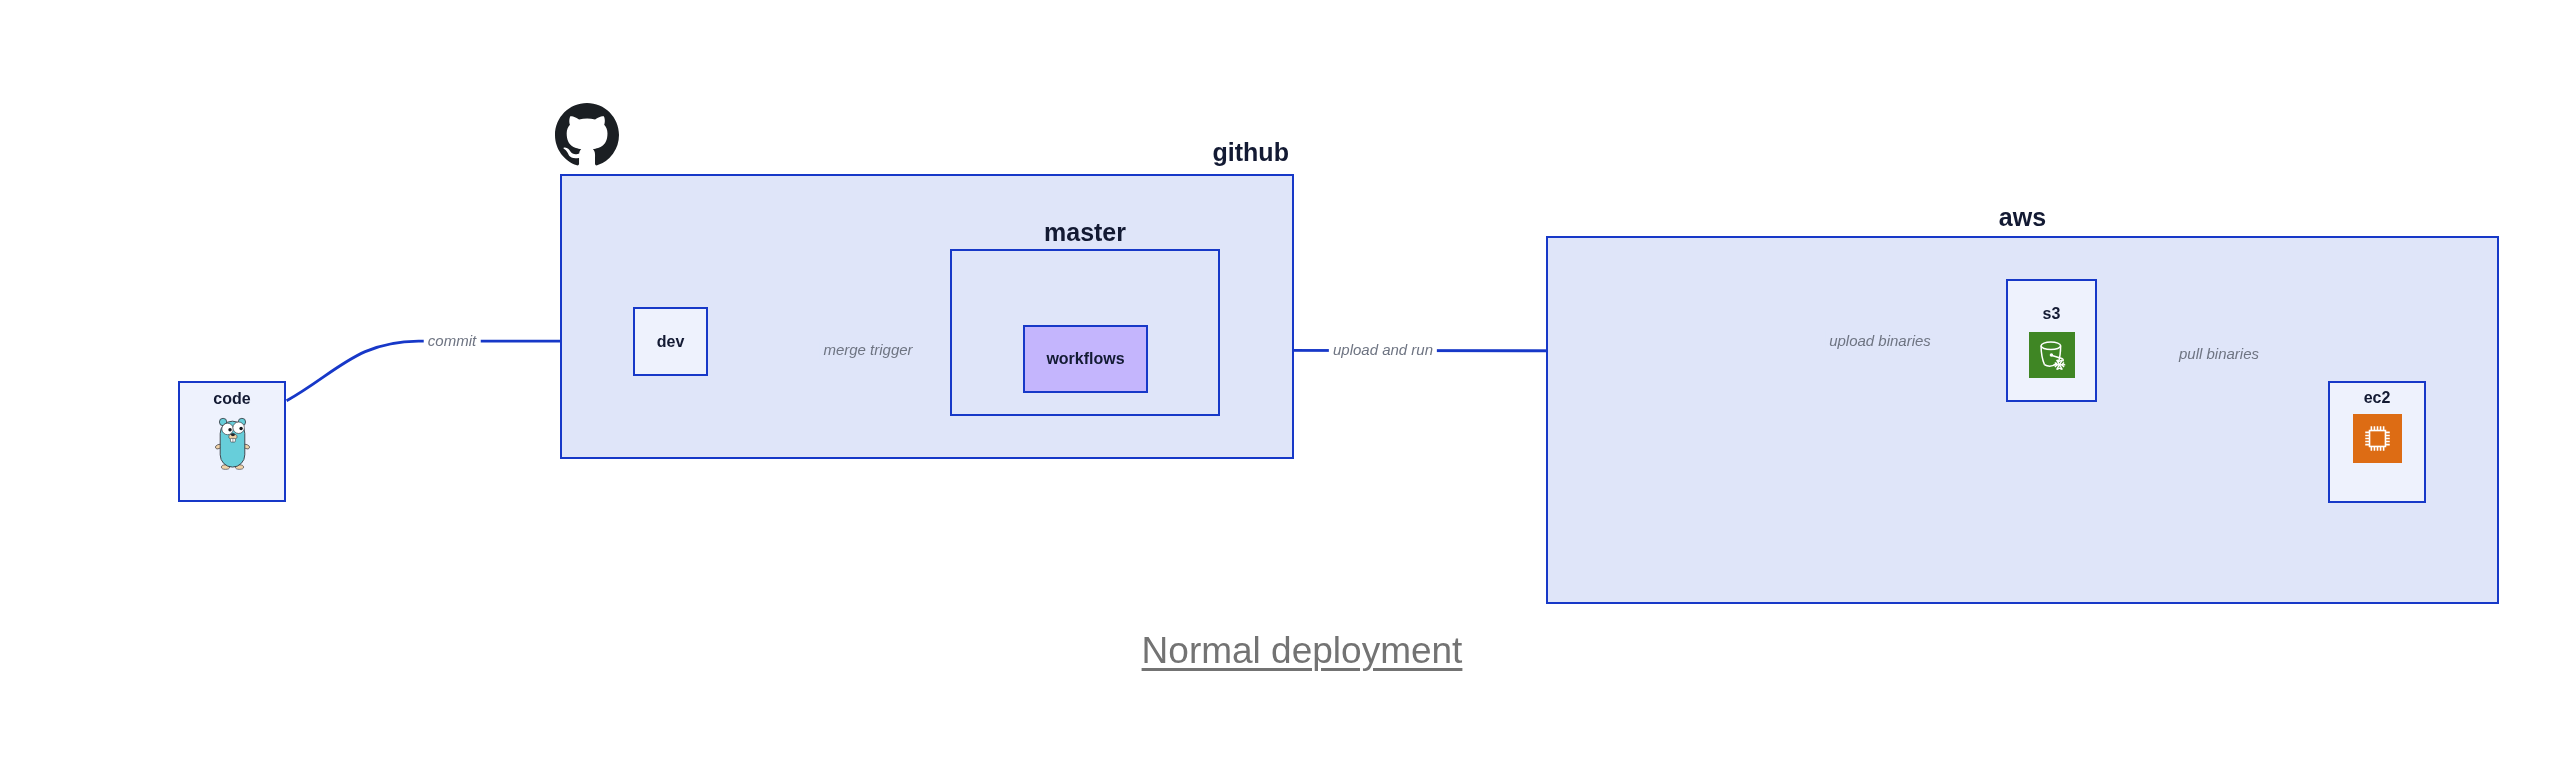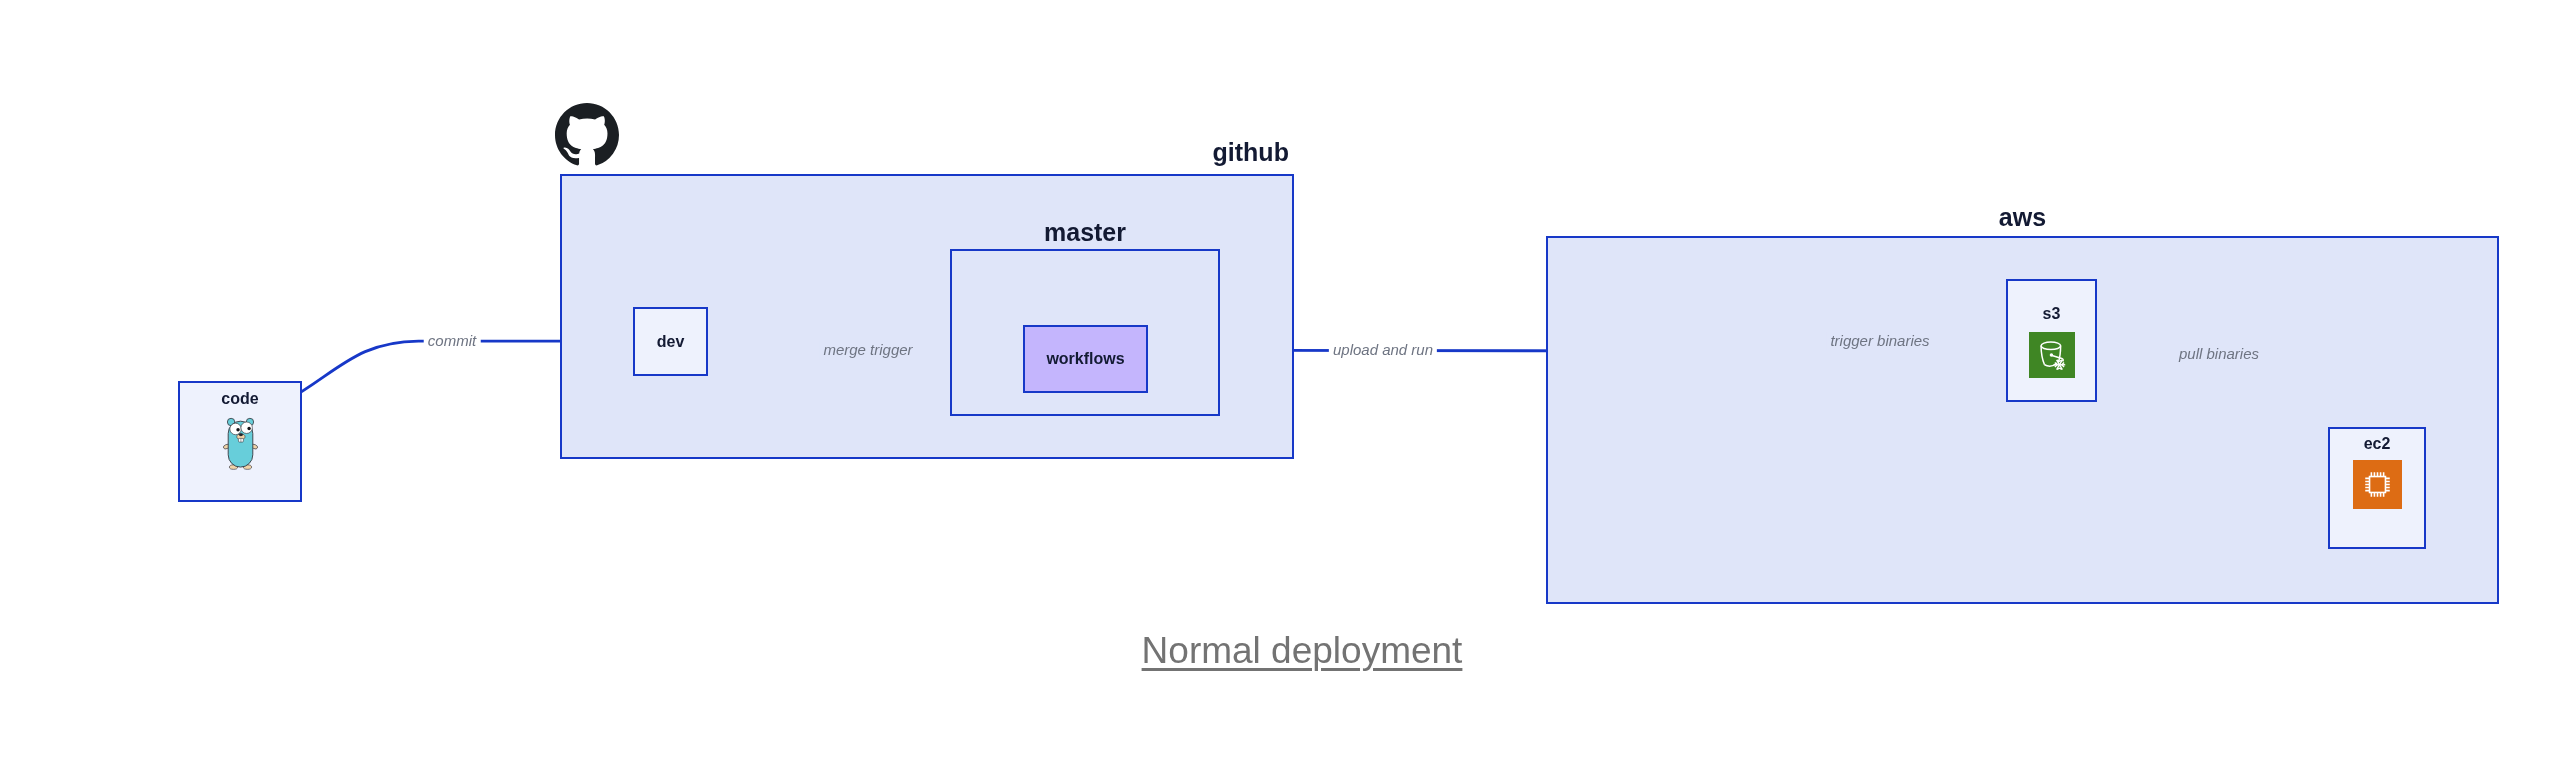--- a/index.html
+++ b/index.html
@@ -84,21 +84,21 @@
   </svg>
 
   <div class="cluster" style="left:1546px;top:236px;width:953px;height:368px;">
     <div class="cluster-label centered">aws</div>
   </div>
 
   <div class="cluster" style="left:950px;top:249px;width:270px;height:167px;background:var(--cluster-fill);">
     <div class="cluster-label centered" style="top:-31px;">master</div>
   </div>
 
-  <div class="node top-label" style="left:178px;top:381px;width:124px;height:121px;">
+  <div class="node top-label" style="left:178px;top:381px;width:108px;height:121px;">
     <div class="node-label">code</div>
     <svg width="41" height="55" viewBox="0 0 100 132">
       <circle cx="27" cy="16" r="9" fill="var(--gopher-teal)" stroke="#39393f" stroke-width="2"></circle>
       <circle cx="73" cy="16" r="9" fill="var(--gopher-teal)" stroke="#39393f" stroke-width="2"></circle>
       <ellipse cx="16" cy="76" rx="8" ry="5" fill="var(--gopher-tan)" stroke="#39393f" stroke-width="1.6" transform="rotate(-24 16 76)"></ellipse>
       <ellipse cx="84" cy="76" rx="8" ry="5" fill="var(--gopher-tan)" stroke="#39393f" stroke-width="1.6" transform="rotate(24 84 76)"></ellipse>
       <ellipse cx="33" cy="126" rx="10" ry="5.5" fill="var(--gopher-tan)" stroke="#39393f" stroke-width="1.6"></ellipse>
       <ellipse cx="67" cy="126" rx="10" ry="5.5" fill="var(--gopher-tan)" stroke="#39393f" stroke-width="1.6"></ellipse>
       <rect x="20" y="14" width="60" height="112" rx="30" fill="var(--gopher-teal)" stroke="#39393f" stroke-width="2.2"></rect>
       <circle cx="38" cy="33" r="14" fill="#fff" stroke="#39393f" stroke-width="1.6"></circle>
@@ -138,36 +138,36 @@
         <path d="M48,48.5 L58,65.5"></path>
         <path d="M58,48.5 L48,65.5"></path>
         <path d="M45,53 L49,57 L45,61"></path>
         <path d="M61,53 L57,57 L61,61"></path>
         <path d="M49,49 L53,51 L57,49"></path>
         <path d="M49,65 L53,63 L57,65"></path>
       </g>
     </svg>
   </div>
 
-  <div class="node top-label" style="left:2328px;top:381px;width:98px;height:122px;padding-top:7.2px;gap:8px;margin-top:46px;">
+  <div class="node top-label" style="left:2328px;top:381px;width:98px;height:122px;padding-top:7.2px;gap:8px;">
     <div class="node-label">ec2</div>
     <svg class="aws-icon" width="49" height="49" viewBox="0 0 80 80">
       <rect x="0" y="0" width="80" height="80" fill="var(--ec2-orange)"></rect>
       <g stroke="#fff" stroke-width="2.6" fill="none">
         <rect x="27" y="27" width="26" height="26"></rect>
         <path d="M30,27 V20 M35,27 V20 M40,27 V20 M45,27 V20 M50,27 V20"></path>
         <path d="M30,53 V60 M35,53 V60 M40,53 V60 M45,53 V60 M50,53 V60"></path>
         <path d="M27,30 H20 M27,35 H20 M27,40 H20 M27,45 H20 M27,50 H20"></path>
         <path d="M53,30 H60 M53,35 H60 M53,40 H60 M53,45 H60 M53,50 H60"></path>
       </g>
     </svg>
   </div>
 
   <div class="elabel on-white" style="left:452px;top:341px;">commit</div>
   <div class="elabel" style="left:868px;top:350px;">merge trigger</div>
   <div class="elabel on-white" style="left:1383px;top:350px;">upload and run</div>
-  <div class="elabel" style="left:1880px;top:341px;">trigger binaries</div>
+  <div class="elabel" style="left:1880px;top:341px;">upload binaries</div>
   <div class="elabel" style="left:2219px;top:354px;">pull binaries</div>
 
   <div class="diagram-title">Normal deployment</div>
 
 </div>
 
 
 </body></html>

